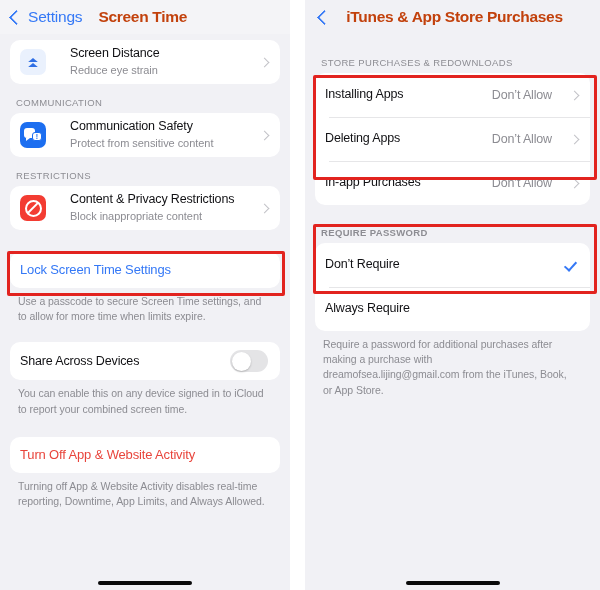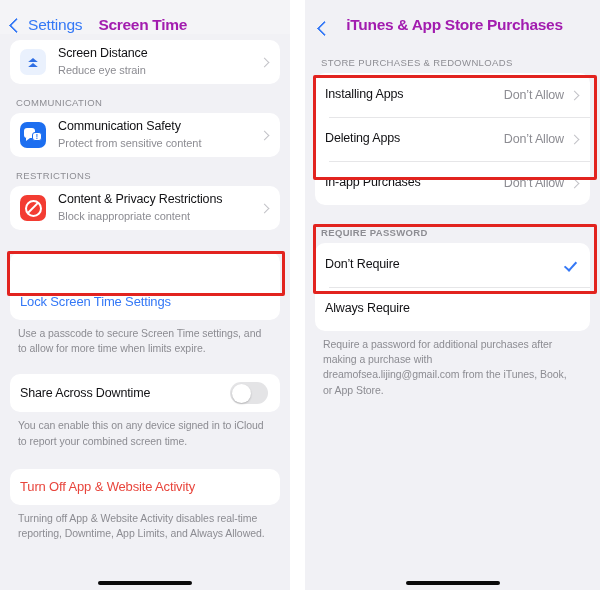--- a/index.html
+++ b/index.html
@@ -33,21 +33,21 @@
   .pane-left  { width: 290px; }
   .gap        { width: 15px; background: #ffffff; height: 590px; }
   .pane-right { width: 295px; }
 
   
   .navbar {
     position: relative;
     height: 34px;
     background: #f5f5f7;
     display: flex;
-    align-items: flex-end;
+    align-items: center;
   }
   .navbar.left-nav  { background: #f4f4f7; }
   .navbar.right-nav { background: #f1f1f5; }
 
   .back-wrap {
     display: flex;
     align-items: center;
     padding-left: 11px;
     cursor: default;
   }
@@ -61,21 +61,21 @@
     border-radius: 1px;
   }
   .back-label {
     color: #3478f6;
     font-size: 15.5px;
     letter-spacing: -0.2px;
   }
   .nav-title {
     font-size: 15.5px;
     font-weight: bold;
-    color: #a21caf;
+    color: #c2410c;
     letter-spacing: -0.3px;
   }
   .left-nav .nav-title {
     margin-left: 16px;
   }
   .right-nav .nav-title {
     position: absolute;
     left: 4px; right: 0;
     text-align: center;
     pointer-events: none;
@@ -103,20 +103,21 @@
     overflow: hidden;
   }
 
   .row {
     display: flex;
     align-items: center;
     padding: 0 12px 0 10px;
     min-height: 44px;
     position: relative;
     box-sizing: border-box;
+    gap: 12px;
   }
   .row + .row::before {
     content: "";
     position: absolute;
     left: 46px; right: 0; top: 0;
     height: 1px;
     background: #e6e6e8;
   }
   .row.plain + .row.plain::before { left: 14px; }
 
@@ -379,32 +380,32 @@
           </div>
           <div class="row-texts">
             <div class="row-title">Content &amp; Privacy Restrictions</div>
             <div class="row-sub">Block inappropriate content</div>
           </div>
           <span class="chev-right"></span>
         </div>
       </div>
 
       <div class="card" style="margin-top:22px;">
-        <div class="row plain link-row" style="min-height:36px;margin-top:32px;">
+        <div class="row plain link-row" style="min-height:36px;">
           <div class="row-texts">
             <div class="row-title">Lock Screen Time Settings</div>
           </div>
         </div>
       </div>
       <div class="footnote">Use a passcode to secure Screen Time settings, and to allow for more time when limits expire.</div>
 
       <div class="card" style="margin-top:18px;">
         <div class="row plain" style="min-height:38px;">
           <div class="row-texts">
-            <div class="row-title">Share Across Downtime</div>
+            <div class="row-title">Share Across Devices</div>
           </div>
           <div class="toggle">
             <span class="knob"></span>
           </div>
         </div>
       </div>
       <div class="footnote">You can enable this on any device signed in to iCloud to report your combined screen time.</div>
 
       <div class="card" style="margin-top:20px;">
         <div class="row plain danger-row" style="min-height:36px;">

